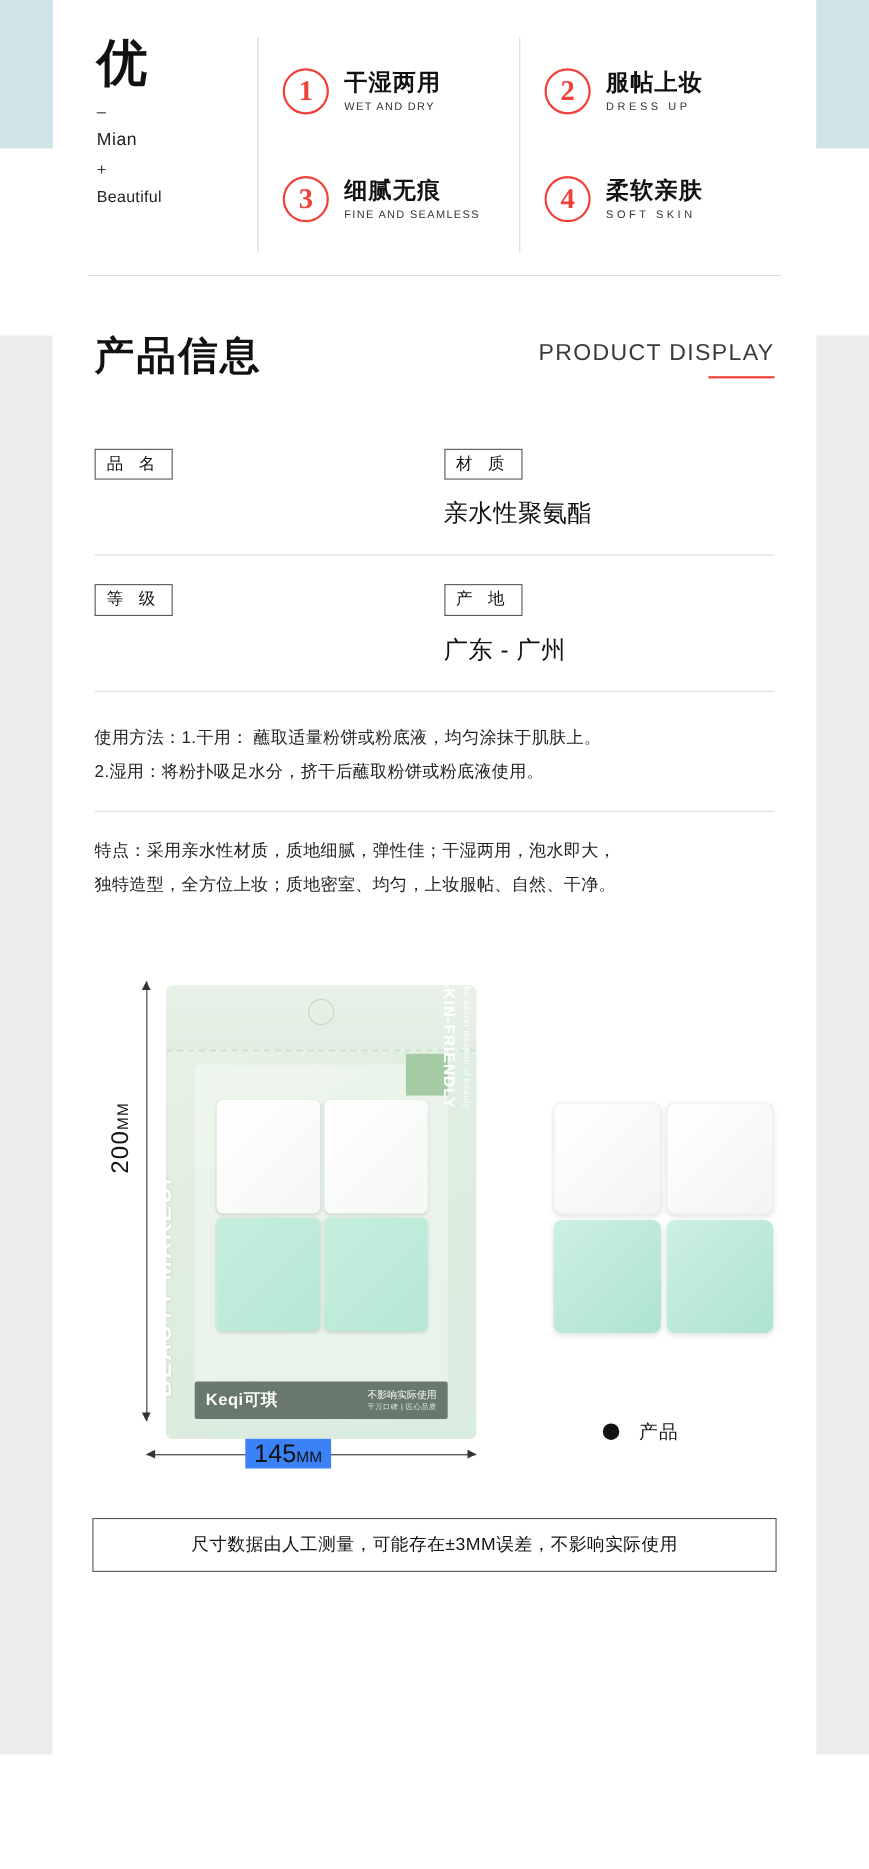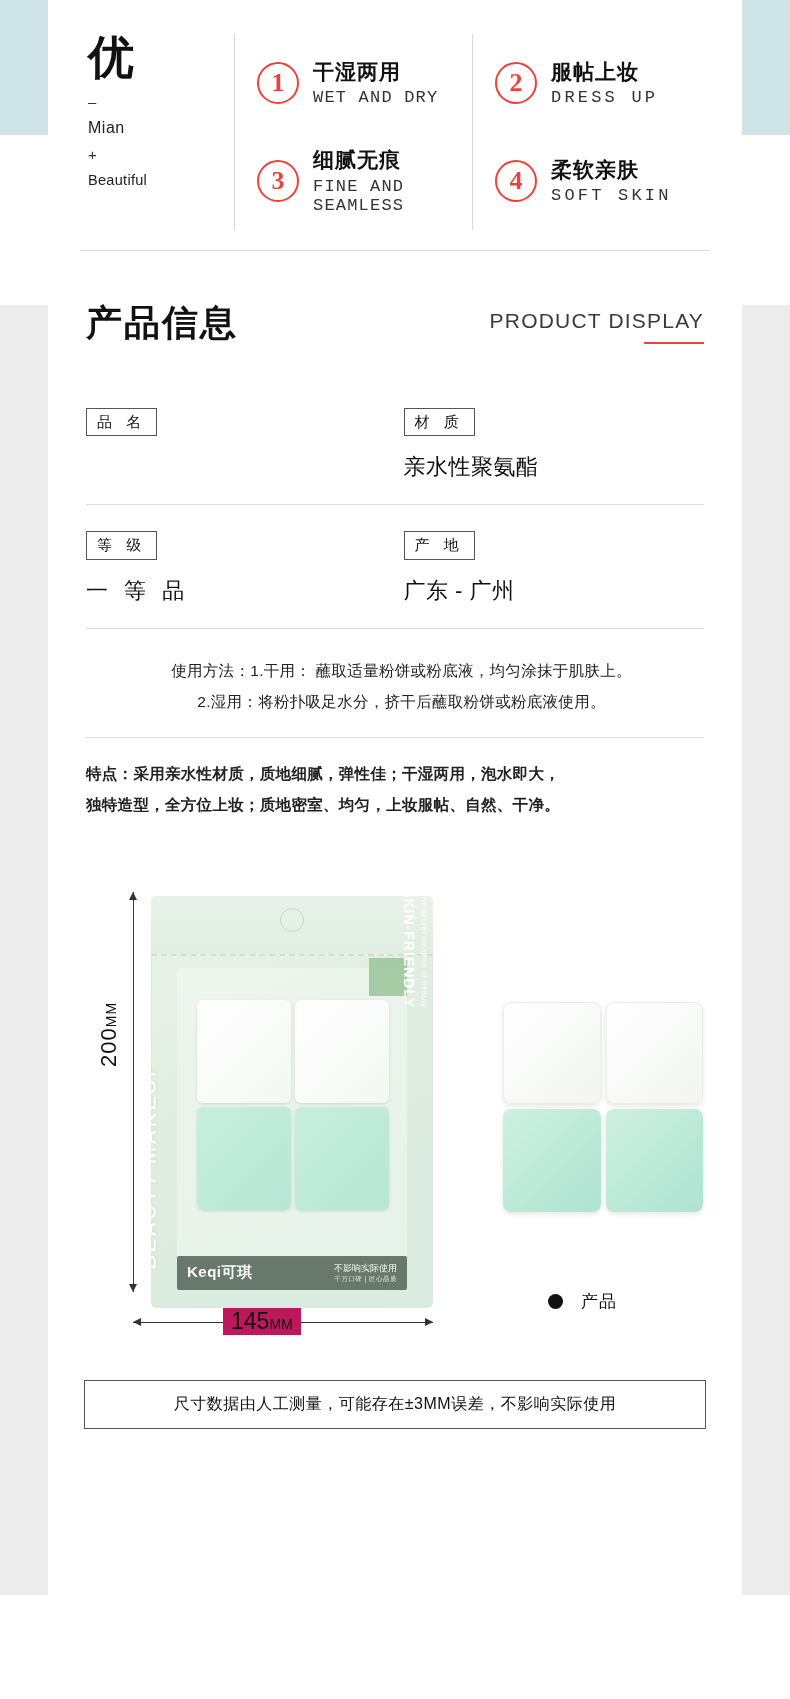--- a/index.html
+++ b/index.html
@@ -89,21 +89,21 @@
     font-weight:bold;
     display:flex; align-items:center; justify-content:center;
     flex:0 0 42px;
     margin-right: 14px;
   }
   .feature .ftext .fcn {
     font-size: 21px; color:#111; font-weight:bold; letter-spacing:1px;
     line-height:1.2;
   }
   .feature .ftext .fen {
-    font-size: 17px; color:#333; letter-spacing:1.2px; margin-top:4px;font-family:Liberation Mono, monospace;
+    font-size: 10px; color:#333; letter-spacing:1.2px; margin-top:4px;
   }
   .feature.f2 .fen, .feature.f4 .fen { letter-spacing:3.2px; }
 
   .divider-top {
     margin: 20px 32px 0 32px;
     border-top: 1px solid #dcdcdc;
   }
 
   
   .info-head {
@@ -149,36 +149,34 @@
   .spec-value.sp { letter-spacing: 5px; }
   .spec-divider {
     border-top:1px solid #dcdcdc;
     margin: 22px 0 0 0;
   }
   .spec-row.second { margin-top:26px; }
 
   
   .usage {
     padding: 26px 25px 0 38px;
-    text-align: center;
   }
   .usage p {
     margin:0;
     font-size: 15.5px;
     color:#222;
     line-height: 2.0;
     letter-spacing: 0.3px;
   }
   .usage-divider {
     margin: 20px 38px 0 38px;
     border-top:1px solid #dcdcdc;
   }
   .features-text {
     padding: 20px 38px 0 38px;
-    font-weight: bold;
   }
   .features-text p {
     margin:0;
     font-size: 15.5px;
     color:#222;
     line-height: 2.0;
     letter-spacing:0.3px;
   }
 
   
@@ -217,21 +215,21 @@
     border-top:4.5px solid transparent; border-bottom:4.5px solid transparent;
     border-right:8px solid #333;
   }
   .hline::after {
     content:""; position:absolute; right:0; top:-4px;
     border-top:4.5px solid transparent; border-bottom:4.5px solid transparent;
     border-left:8px solid #333;
   }
   .hlabel {
     position:absolute; left:175px; top:426px;
-    background:#be185d; padding: 0 8px;
+    background:#3b82f6; padding: 0 8px;
     font-size: 23px; color:#111;
   }
   .hlabel .mm { font-size:14px; }
 
   
   .package {
     position:absolute; left:103px; top:14px; width:282px; height:412px;
     background: linear-gradient(150deg,#e8f3e6 0%, #dfeee0 45%, #d8ecdf 100%);
     border-radius: 6px;
     overflow:hidden;
@@ -391,21 +389,20 @@
       </div>
       <div class="spec-cell">
         <div class="spec-label">材  质</div>
         <div class="spec-value">亲水性聚氨酯</div>
       </div>
     </div>
     <div class="spec-divider"></div>
     <div class="spec-row second">
       <div class="spec-cell">
         <div class="spec-label">等  级</div>
-        <div class="spec-value sp">一 等 品</div>
       </div>
       <div class="spec-cell">
         <div class="spec-label">产  地</div>
         <div class="spec-value">广东 - 广州</div>
       </div>
     </div>
     <div class="spec-divider"></div>
   </div>
 
   <div class="usage">

